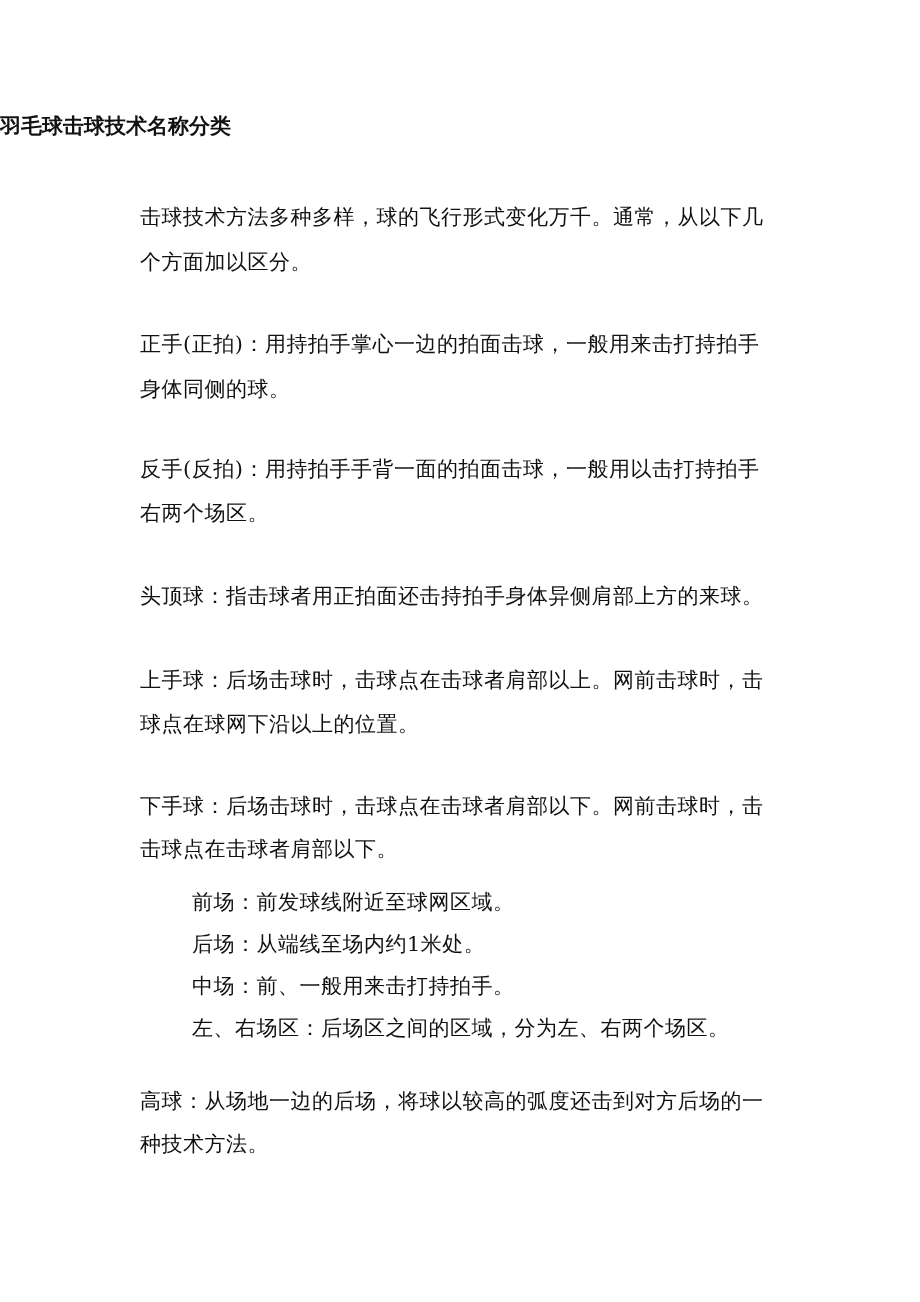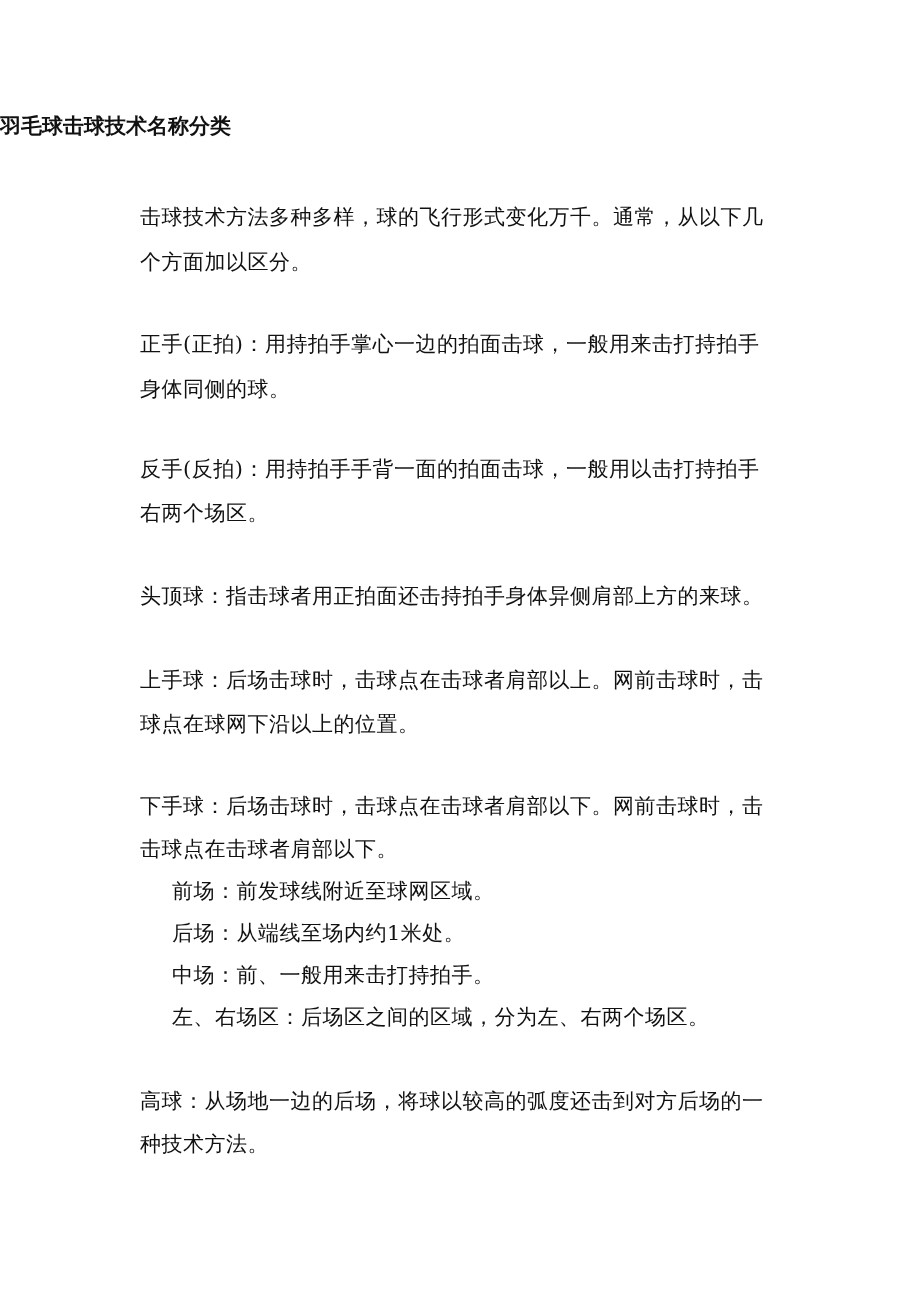--- a/index.html
+++ b/index.html
@@ -1,21 +1,21 @@
 <!DOCTYPE html>
 <html><head>
 <meta charset="utf-8">
 <style>
   html, body { margin: 0; padding: 0; background: #ffffff; }
   body { width: 920px; height: 1302px; position: relative; overflow: hidden;
          font-family: "DejaVu Serif", "Liberation Serif", serif; color: #111; }
   .title { position: absolute; top: 112px; left: 0; width: 920px; text-align: left;
            font-family: "DejaVu Sans", "Liberation Sans", sans-serif; font-weight: bold; font-size: 21px; }
   .line { position: absolute; left: 140px; font-size: 21px; white-space: nowrap; letter-spacing: 0.5px; }
-  .indent { left: 172px; }
+  .indent { left: 192px; margin-top: 11px; }
 </style>
 </head>
 <body>
 
 <div>
   <div class="title">羽毛球击球技术名称分类</div>
 
   <div>
     <div class="line" style="top:203px">击球技术方法多种多样，球的飞行形式变化万千。通常，从以下几</div>
     <div class="line" style="top:248px">个方面加以区分。</div>

